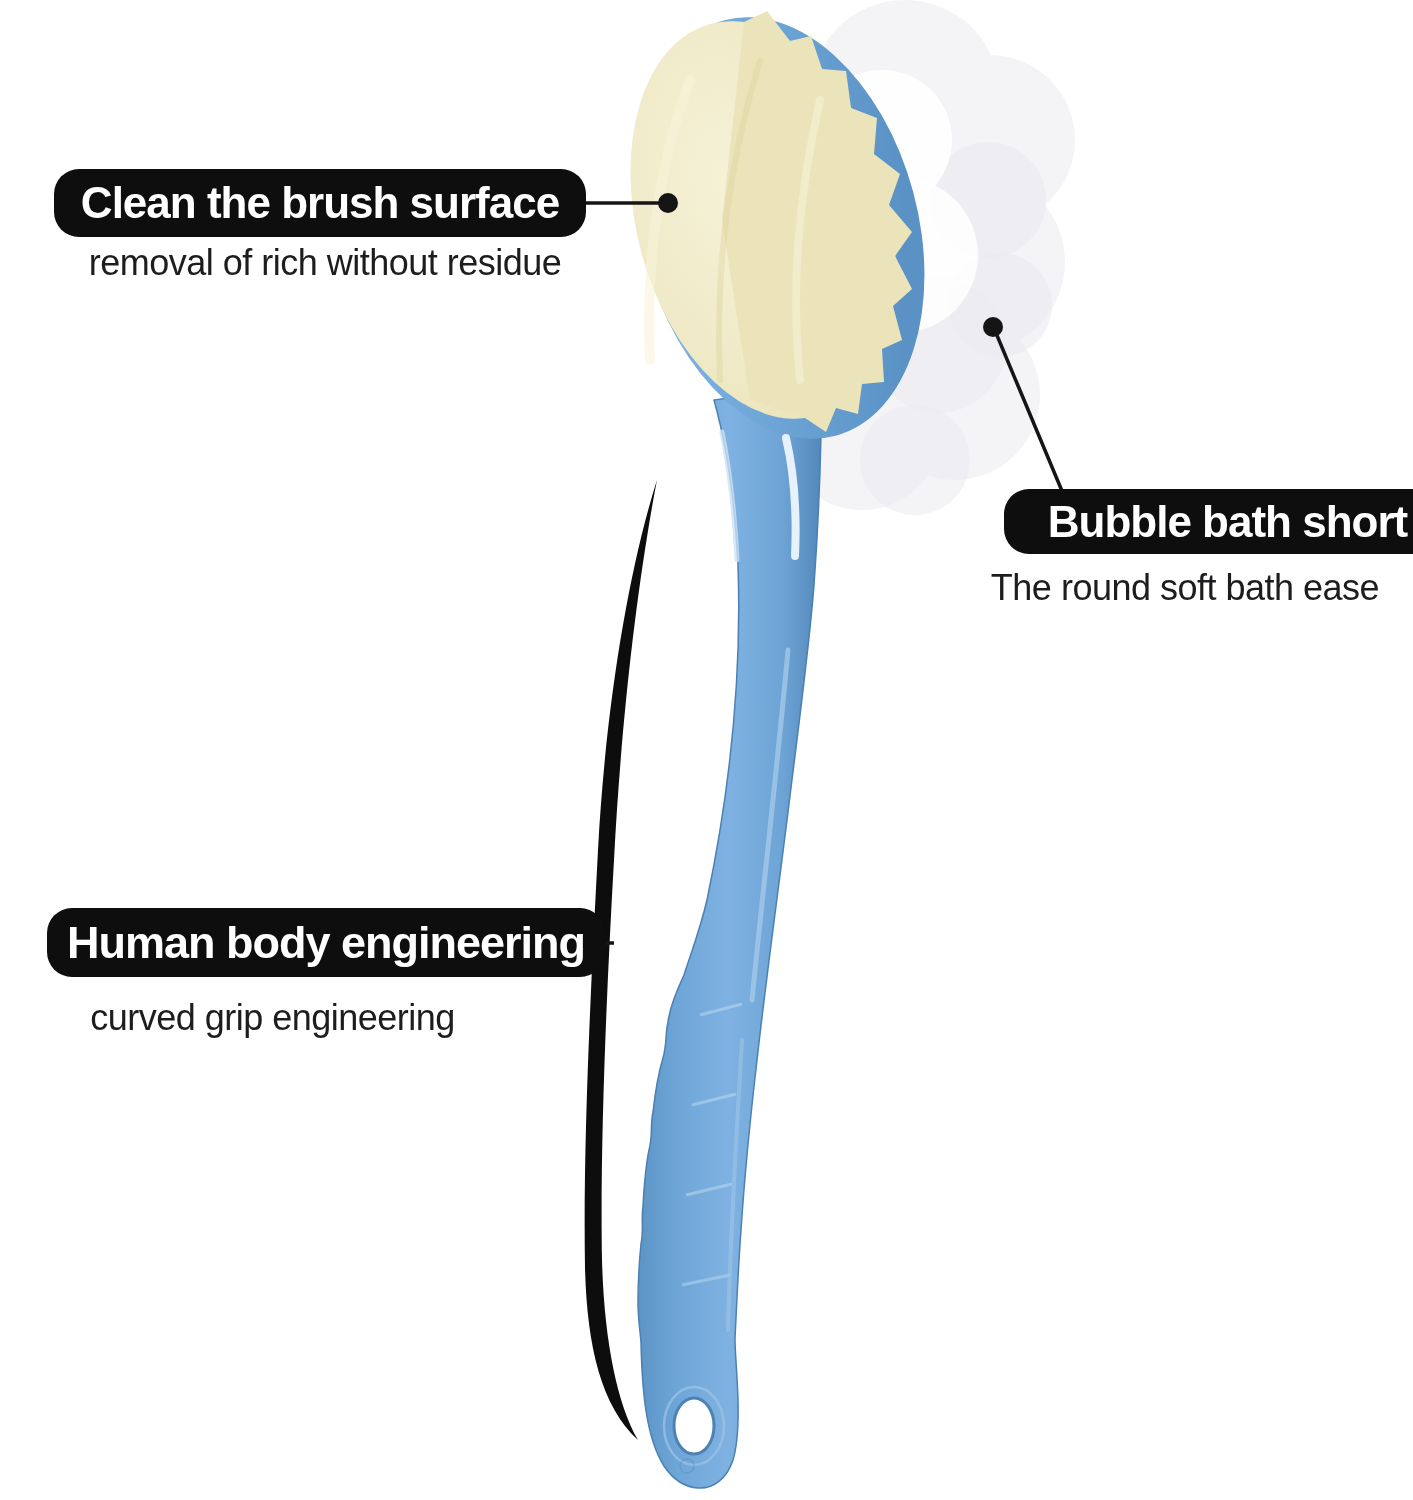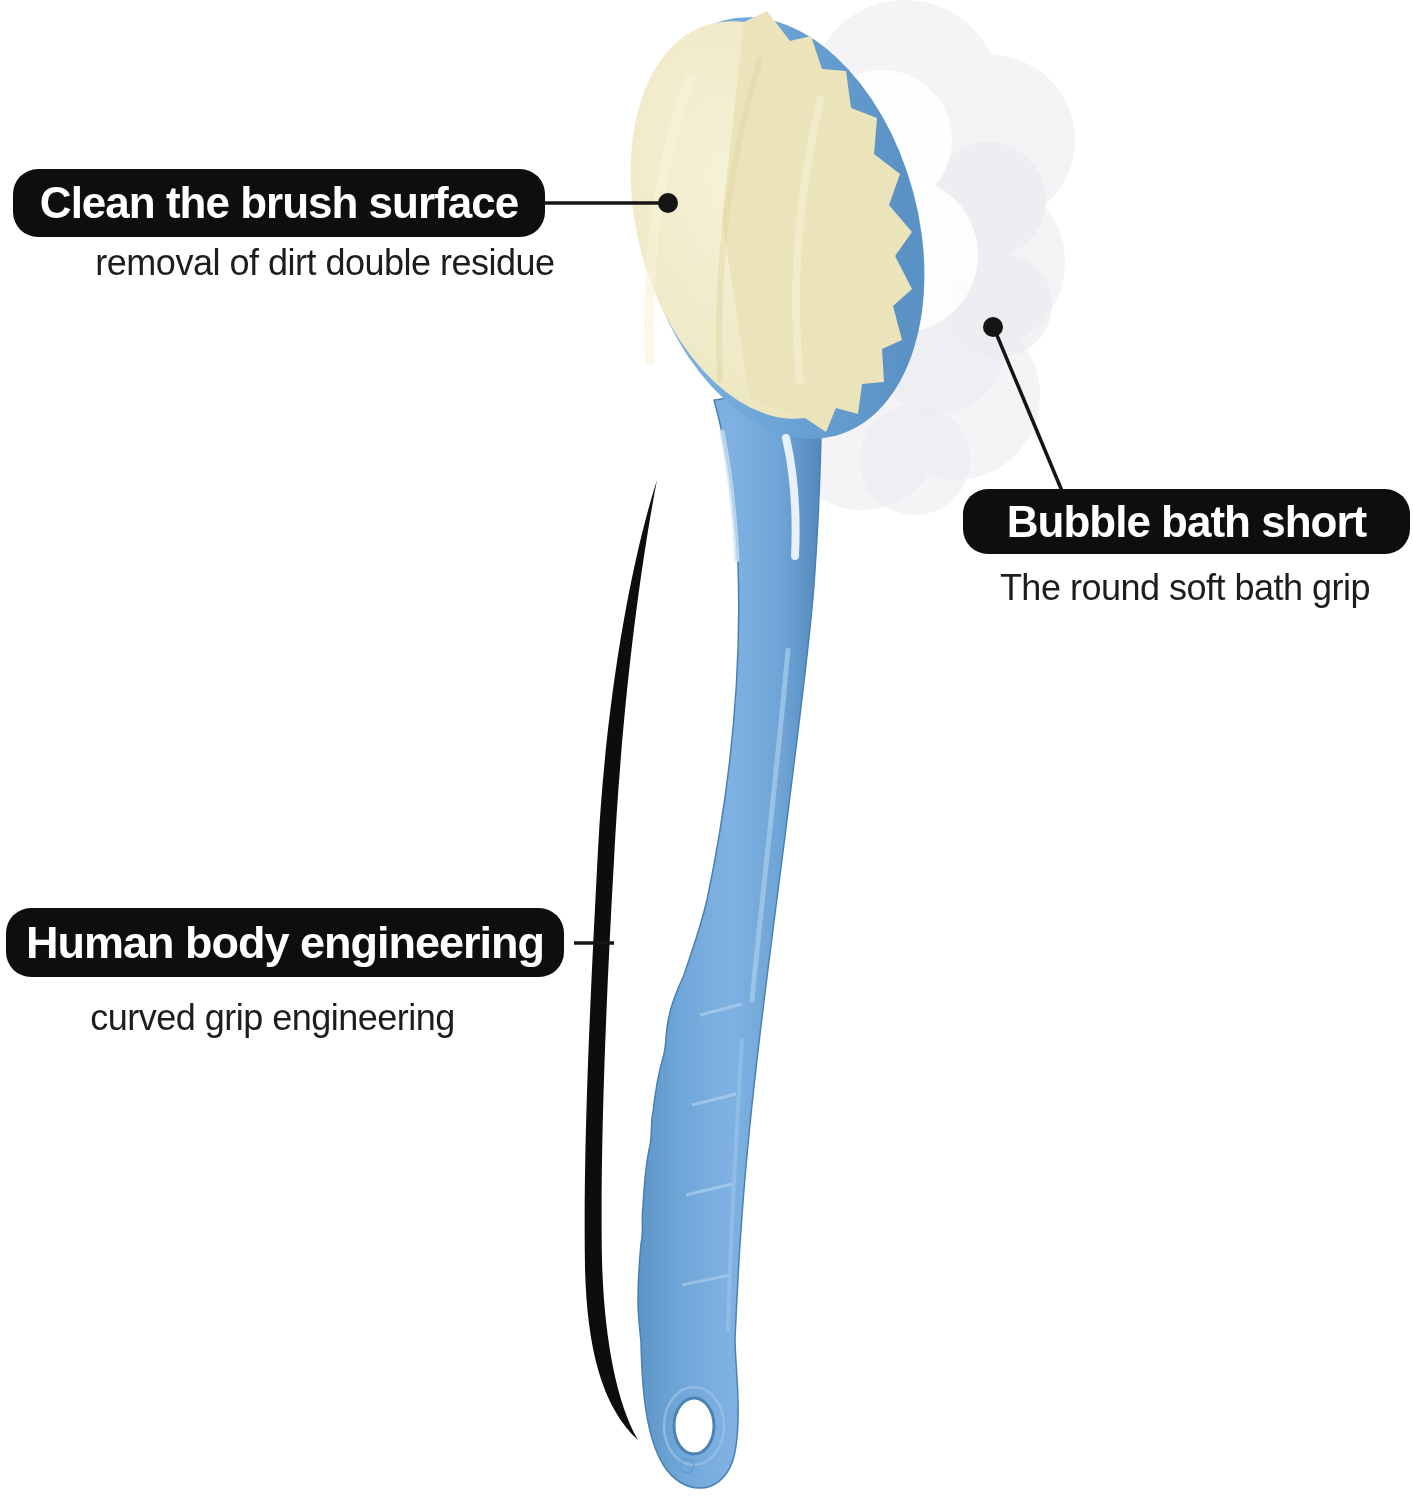--- a/index.html
+++ b/index.html
@@ -19,21 +19,21 @@
   html,body{margin:0;padding:0}
   body{
     width:1413px;height:1500px;position:relative;overflow:hidden;
     background:#ffffff;
     font-family:"Liberation Sans","DejaVu Sans",sans-serif;
   }
   #scene{position:absolute;left:0;top:0;width:1413px;height:1500px}
   .pill{
     position:absolute;background:var(--pill-bg);color:var(--pill-text);
     display:flex;align-items:center;justify-content:center;
-    border-radius:25px;font-weight:bold;letter-spacing:-1px;white-space:nowrap;
+    border-radius:25px;font-weight:bold;letter-spacing:-1px;white-space:nowrap;margin-left:41px;
   }
   #pill-brush{left:13px;top:169px;width:532px;height:68px;font-size:44px}
   #pill-sphere{left:963px;top:489px;width:447px;height:65px;font-size:44px}
   #pill-grip{left:6px;top:908px;width:558px;height:69px;font-size:45px}
   .desc{
     position:absolute;color:var(--body-text);
     display:flex;flex-direction:column;align-items:center;
     font-size:36px;line-height:43px;letter-spacing:-0.5px;font-weight:normal;
   }
   .desc span{white-space:nowrap}
@@ -164,28 +164,28 @@
     <path class="leader" d="M 996 333 L 1062 491"></path>
     <circle class="dot" cx="993" cy="327" r="10"></circle>
     <path class="leader" d="M 574 943 H 614"></path>
   </g>
 </svg>
 
 <div class="pill" id="pill-brush">
   <span>Clean the brush surface</span>
 </div>
 <div class="desc" id="desc-brush">
-  <span>removal of dirt double residue</span>
+  <span>removal of rich without residue</span>
 </div>
 
 <div class="pill" id="pill-sphere">
   <span>Bubble bath short</span>
 </div>
 <div class="desc" id="desc-sphere">
-  <span>The round soft bath grip</span>
+  <span>The round soft bath ease</span>
 </div>
 
 <div class="pill" id="pill-grip">
   <span>Human body engineering</span>
 </div>
 <div class="desc" id="desc-grip">
   <span>curved grip engineering</span>
 </div>
 
 </body></html>

